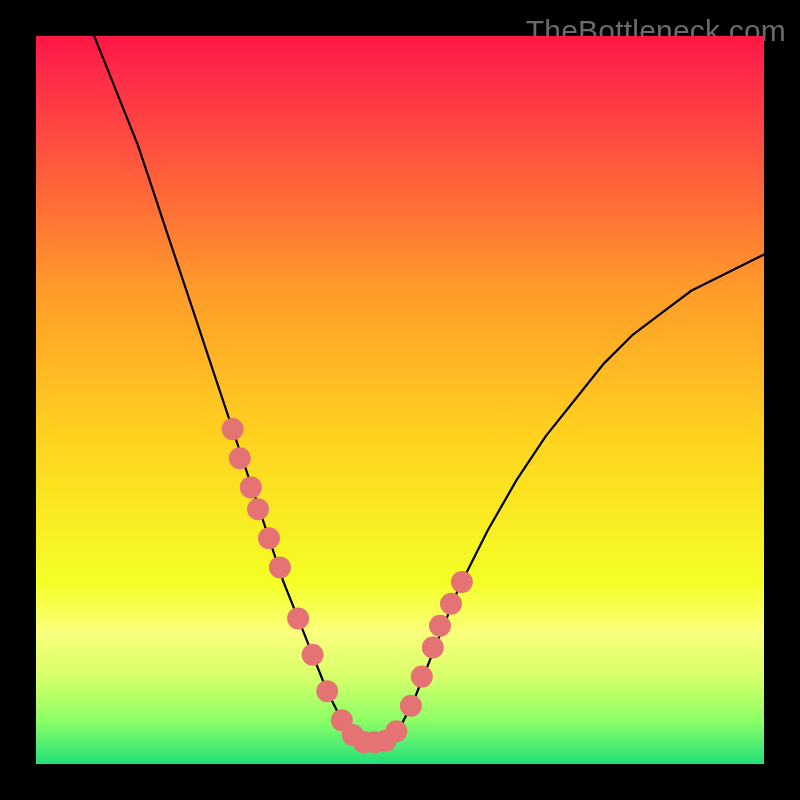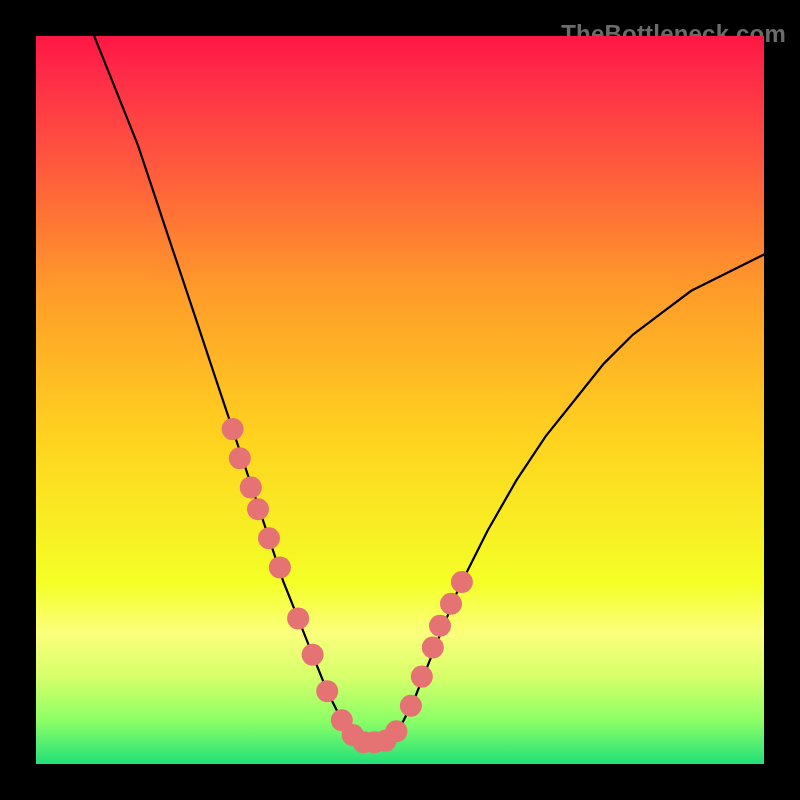--- a/index.html
+++ b/index.html
@@ -12,24 +12,24 @@
     overflow: hidden;
   }
   .frame {
     position: relative;
     width: 800px;
     height: 800px;
     background: #000;
   }
   .watermark {
     position: absolute;
-    top: 20px;
+    top: 14px;
     right: 14px;
-    font-size: 24px;
-    font-weight: 700;
+    font-size: 30px;
+    font-weight: 400;
     color: #6b6b6b;
     letter-spacing: 0.2px;
     user-select: none;
   }
   svg {
     position: absolute;
     top: 0;
     left: 0;
   }
 </style>

